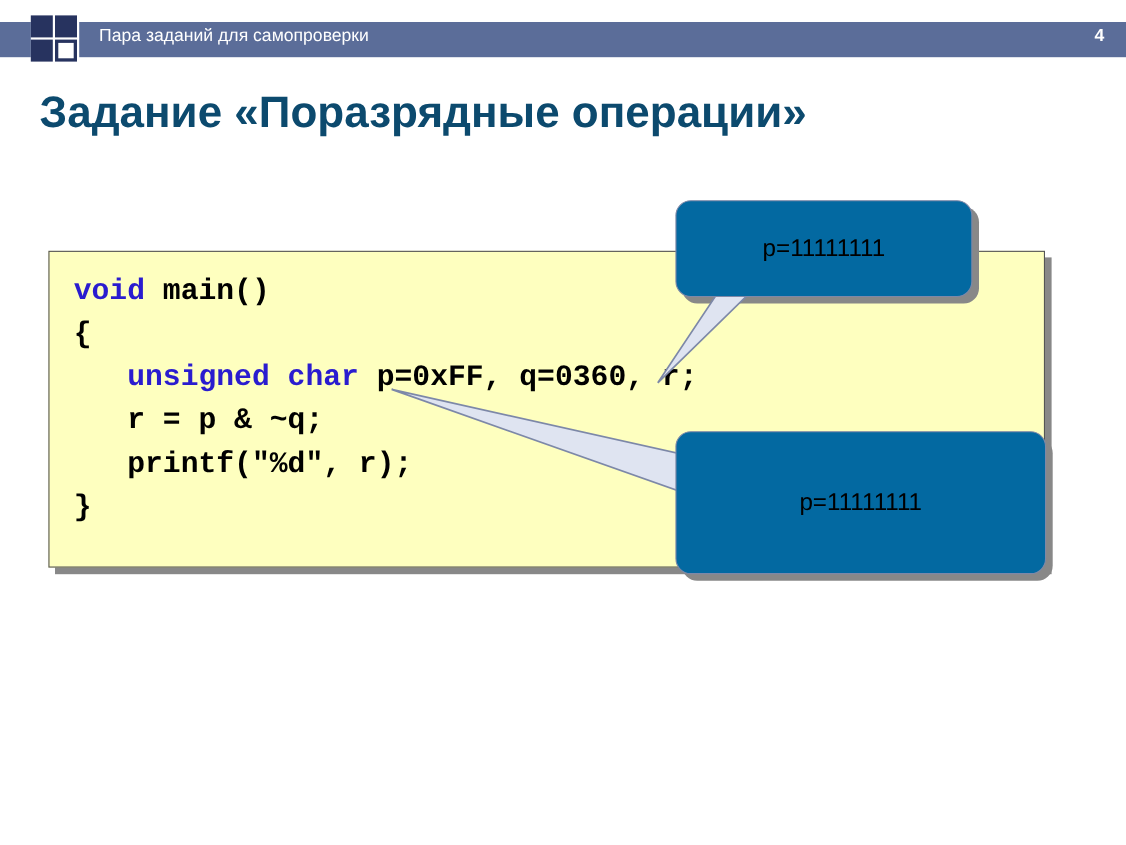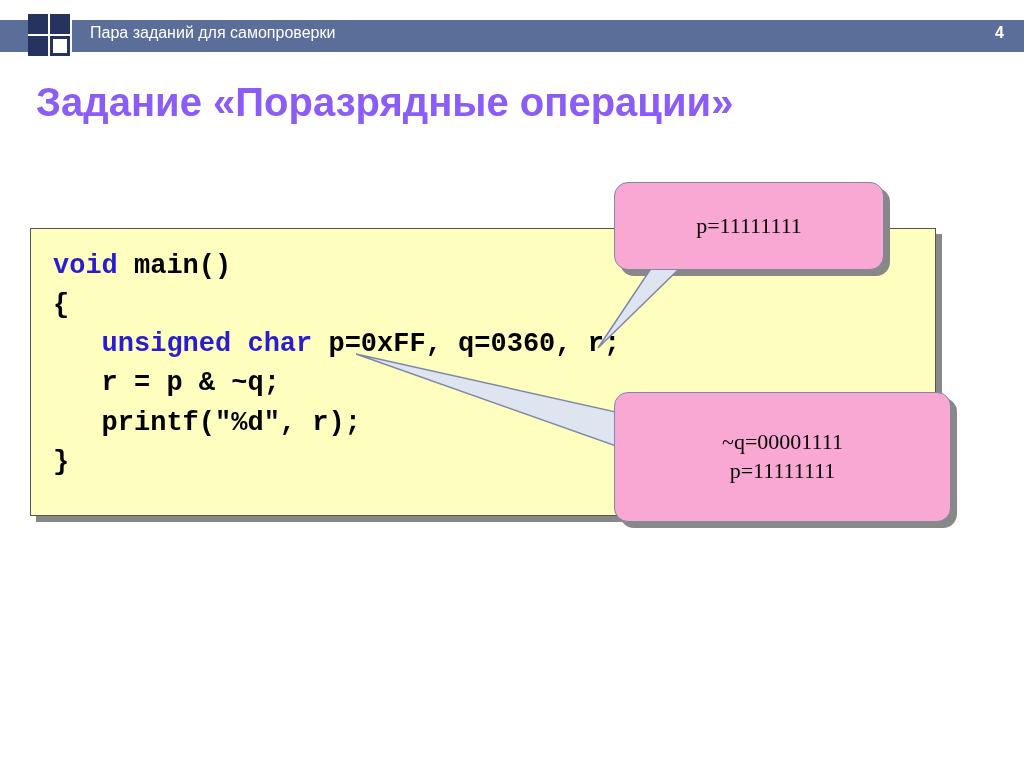--- a/index.html
+++ b/index.html
@@ -8,36 +8,36 @@
   .header-bar { position: absolute; left: 0; top: 6px; width: 100%; height: 32px; background: #5b6d99; }
   .header-label { position: absolute; left: 90px; top: 10px; color: #fff; font-size: 16px; }
   .page-num { position: absolute; right: 20px; top: 10px; color: #fff; font-size: 16px; font-weight: bold; }
   .logo { position: absolute; left: 28px; top: 0; width: 44px; height: 44px; background: #fff; }
   .logo .sq { position: absolute; background: #27335f; }
   .logo .a { left: 0; top: 0; width: 20px; height: 20px; }
   .logo .b { left: 22px; top: 0; width: 20px; height: 20px; }
   .logo .c { left: 0; top: 22px; width: 20px; height: 20px; }
   .logo .d { left: 22px; top: 22px; width: 20px; height: 20px; border: 3px solid #27335f; background: #fff; }
 
-  .title { position: absolute; left: 36px; top: 66px; font-size: 40px; font-weight: bold; color: #8b5cf6; }
+  .title { position: absolute; left: 36px; top: 66px; font-size: 40px; font-weight: bold; color: #0c4a6e; }
 
   .bullet-row { position: absolute; left: 60px; top: 152px; display: flex; align-items: center; gap: 14px; }
   .bullet-sq { width: 11px; height: 11px; background: #27335f; flex: none; }
   .bullet-text { font-size: 24px; color: #000; }
 
   
-  .code-panel { position: absolute; left: 30px; top: 214px; width: 906px; height: 288px; }
+  .code-panel { position: absolute; left: 44px; top: 214px; width: 906px; height: 288px; }
   .code-shadow { position: absolute; left: 6px; top: 6px; width: 100%; height: 100%; background: #888; }
   .code-face { position: absolute; left: 0; top: 0; width: 100%; height: 100%; background: #feffbf; border: 1px solid #555; padding: 18px 22px; font-family: "Courier New", monospace; font-size: 27px; font-weight: bold; line-height: 1.45; color: #000; white-space: pre; }
   .kw { color: #2a1ccf; }
 
   
   .callout { position: absolute; }
   .callout .sh { position: absolute; left: 6px; top: 6px; width: 100%; height: 100%; background: #888; border-radius: 14px; }
-  .callout .fc { position: absolute; left: 0; top: 0; width: 100%; height: 100%; background: #f9a8d4; border: 1.5px solid #7d88a8; border-radius: 14px; display: flex; flex-direction: column; align-items: center; justify-content: center; font-size: 22px; color: #000; line-height: 1.3; text-align: center; padding: 8px 12px; font-family: Liberation Serif, serif; }
+  .callout .fc { position: absolute; left: 0; top: 0; width: 100%; height: 100%; background: #0369a1; border: 1.5px solid #7d88a8; border-radius: 14px; display: flex; flex-direction: row; align-items: center; justify-content: center; font-size: 22px; color: #000; line-height: 1.3; text-align: center; padding: 8px 12px; }
   .callout .fc .ln { white-space: nowrap; }
   .callout svg.tail { position: absolute; overflow: visible; }
 
   .c1 { left: 614px; top: 168px; width: 270px; height: 88px; }
   .c2 { left: 614px; top: 378px; width: 337px; height: 130px; }
   .c3 { left: 302px; top: 548px; width: 256px; height: 108px; }
 </style>
 </head>
 <body>
 
@@ -75,19 +75,18 @@
       <div class="ln">p=11111111</div>
     </div>
   </div>
 
   <div class="callout c2">
     <div class="sh"></div>
     <svg class="tail" style="left:-260px; top:-40px;" width="300" height="100">
       <polygon points="2,2 262,60 262,94" fill="#dfe4f1" stroke="#7d88a8" stroke-width="1.5"></polygon>
     </svg>
     <div class="fc">
-      <div class="ln">~q=00001111</div>
       <div class="ln">p=11111111</div>
     </div>
   </div>
 
 
 </div>
 
 </body></html>

